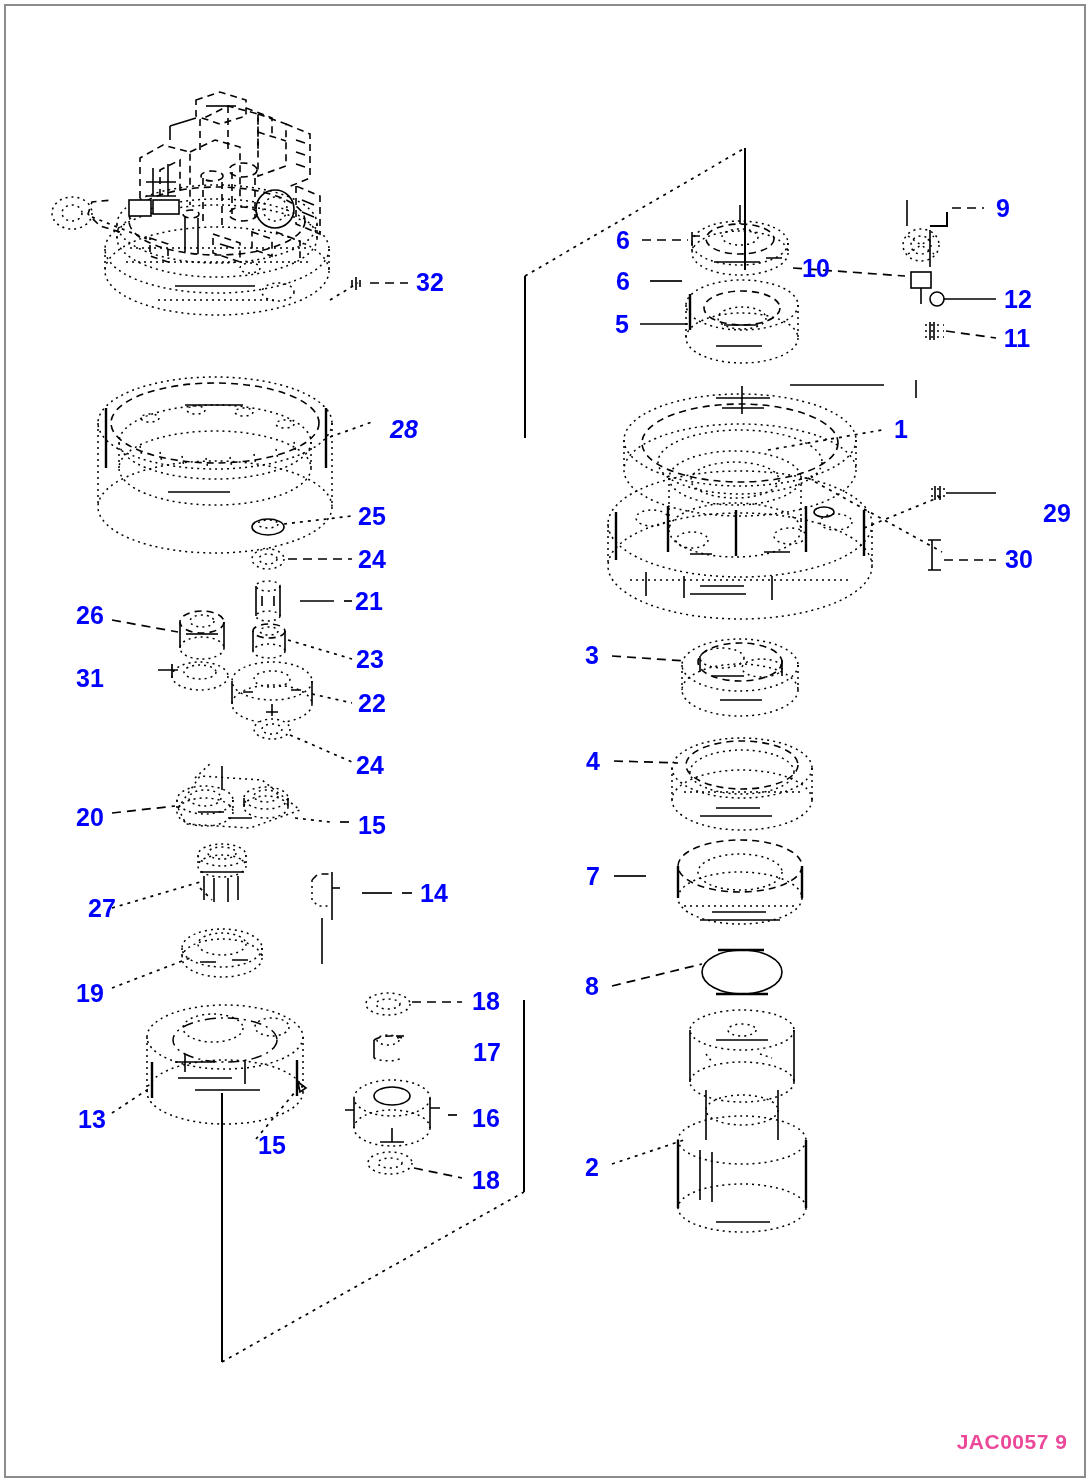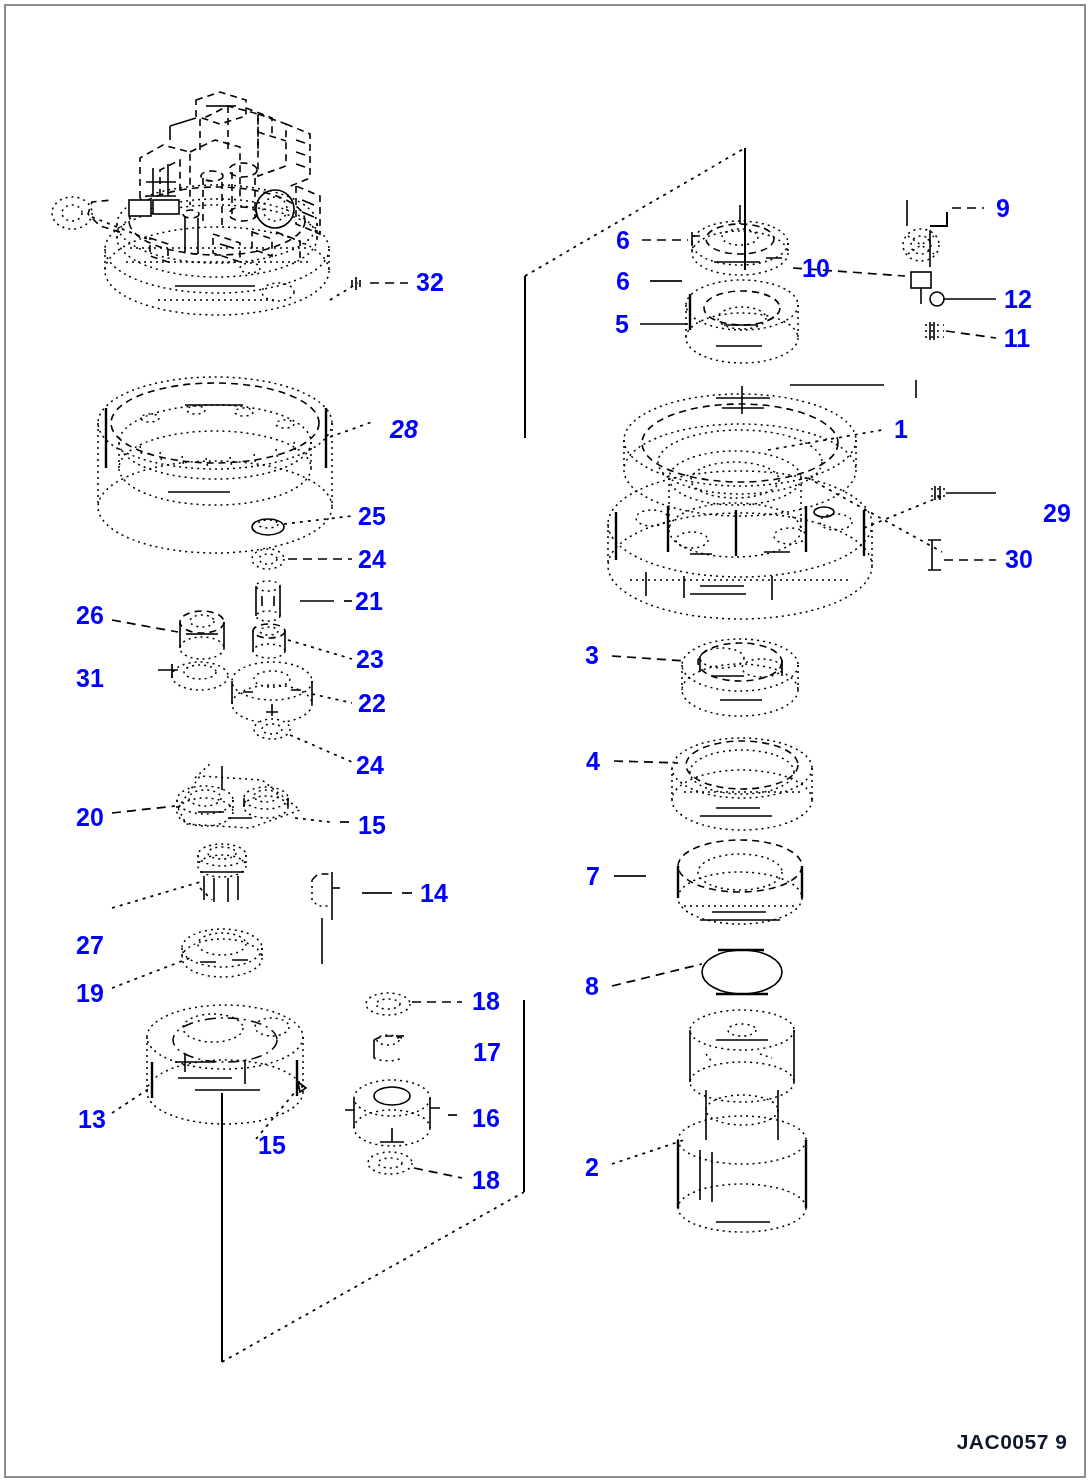--- a/index.html
+++ b/index.html
@@ -28,21 +28,21 @@
     font-weight:bold;
     font-size:25px;
     line-height:25px;
     letter-spacing:0px;
     white-space:nowrap;
     transform:translate(-50%,-50%);
     -webkit-font-smoothing:none;
   }
   #drawing-number{
     position:absolute;
-    color:#0f172a;
+    color:#ec4899;
     font-family:"Liberation Sans", sans-serif;
     font-weight:bold;
     font-size:21px;
     letter-spacing:0.5px;
     white-space:nowrap;
     transform:translate(-50%,-50%);
   }
 </style>
 </head>
 <body>
@@ -444,21 +444,21 @@
       <div class="callout" style="left: 372px; top: 516px;">25</div>
       <div class="callout" style="left: 372px; top: 559px;">24</div>
       <div class="callout" style="left: 369px; top: 601px; text-align: center;">21</div>
       <div class="callout" style="left: 90px; top: 615px;">26</div>
       <div class="callout" style="left: 370px; top: 659px;">23</div>
       <div class="callout" style="left: 90px; top: 678px;">31</div>
       <div class="callout" style="left: 372px; top: 703px;">22</div>
       <div class="callout" style="left: 370px; top: 765px;">24</div>
       <div class="callout" style="left: 90px; top: 817px;">20</div>
       <div class="callout" style="left: 372px; top: 825px;">15</div>
-      <div class="callout" style="left: 90px; top: 908px; margin-top: 37px;">27</div>
+      <div class="callout" style="left: 102px; top: 908px;">27</div>
       <div class="callout" style="left: 434px; top: 893px;">14</div>
       <div class="callout" style="left: 90px; top: 993px;">19</div>
       <div class="callout" style="left: 486px; top: 1001px;">18</div>
       <div class="callout" style="left: 487px; top: 1052px;">17</div>
       <div class="callout" style="left: 92px; top: 1119px;">13</div>
       <div class="callout" style="left: 486px; top: 1118px;">16</div>
       <div class="callout" style="left: 272px; top: 1145px;">15</div>
       <div class="callout" style="left: 486px; top: 1180px;">18</div>
       <div class="callout" style="left: 623px; top: 240px;">6</div>
       <div class="callout" style="left: 623px; top: 281px;">6</div>

